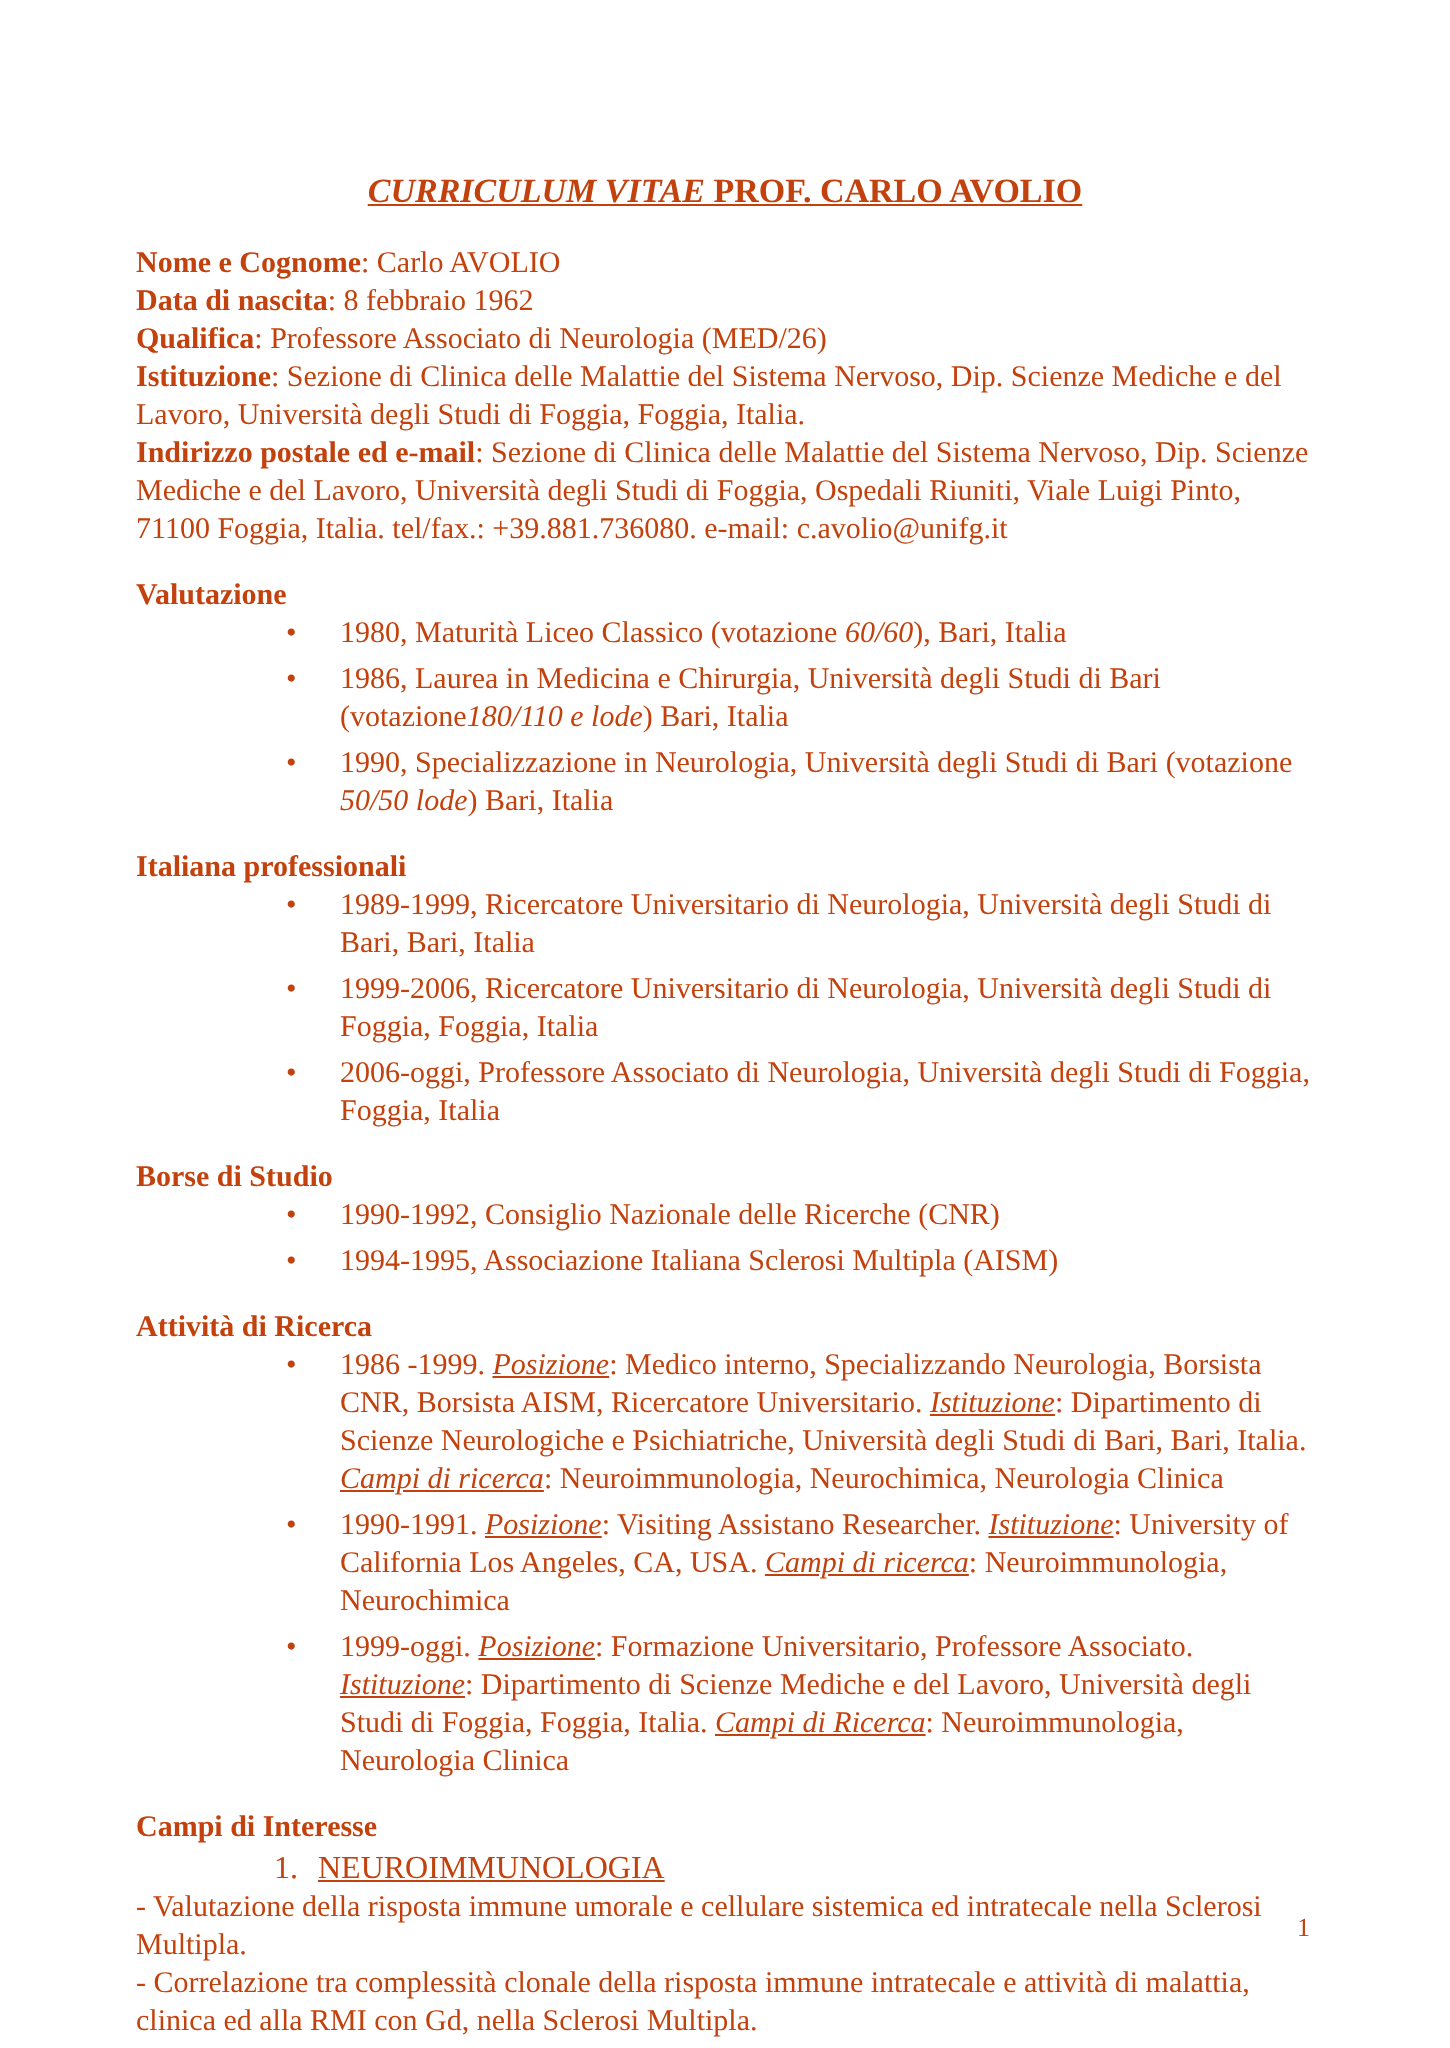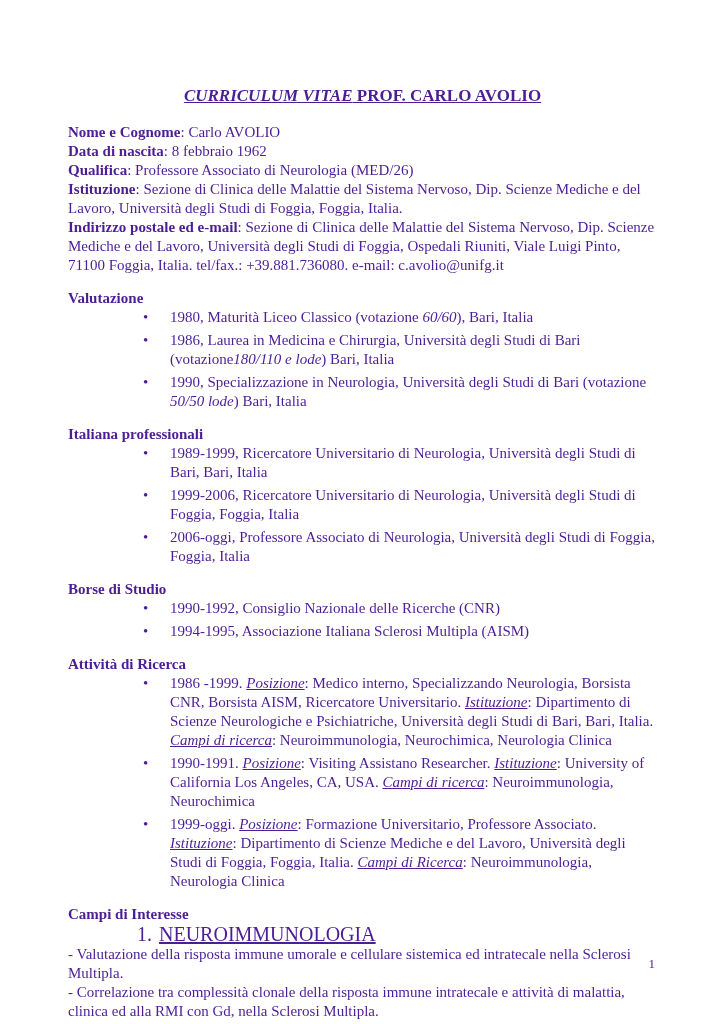--- a/index.html
+++ b/index.html
@@ -6,21 +6,21 @@
     margin: 0;
     padding: 0;
     background: #ffffff;
   }
   .page {
     position: relative;
     width: 725px;
     height: 1024px;
     box-sizing: border-box;
     background: #ffffff;
-    color: #4c1d95;
+    color: #c2410c;
     font-family: "Liberation Serif", "DejaVu Serif", serif;
     font-size: 15px;
     line-height: 19px;
     padding: 86px 68px 0 68px;
     overflow: hidden;
   }
   p { margin: 0; }
   .u { text-decoration: underline; }
   i.u, .it { font-style: italic; }
   .title {
@@ -39,21 +39,21 @@
     display: flex;
     margin: 0 0 4px 0;
   }
   .li .marker {
     flex: 0 0 27px;
     margin-left: 75px;
   }
   .li .txt { flex: 1; }
   .num-line {
     margin: 0 0 0 69px;
-    font-size: 20px;
+    font-size: 16px;
     line-height: 21px;
   }
   .num-line .num {
     display: inline-block;
     width: 22px;
   }
   .page-number {
     position: absolute;
     top: 956px;
     right: 70px;

